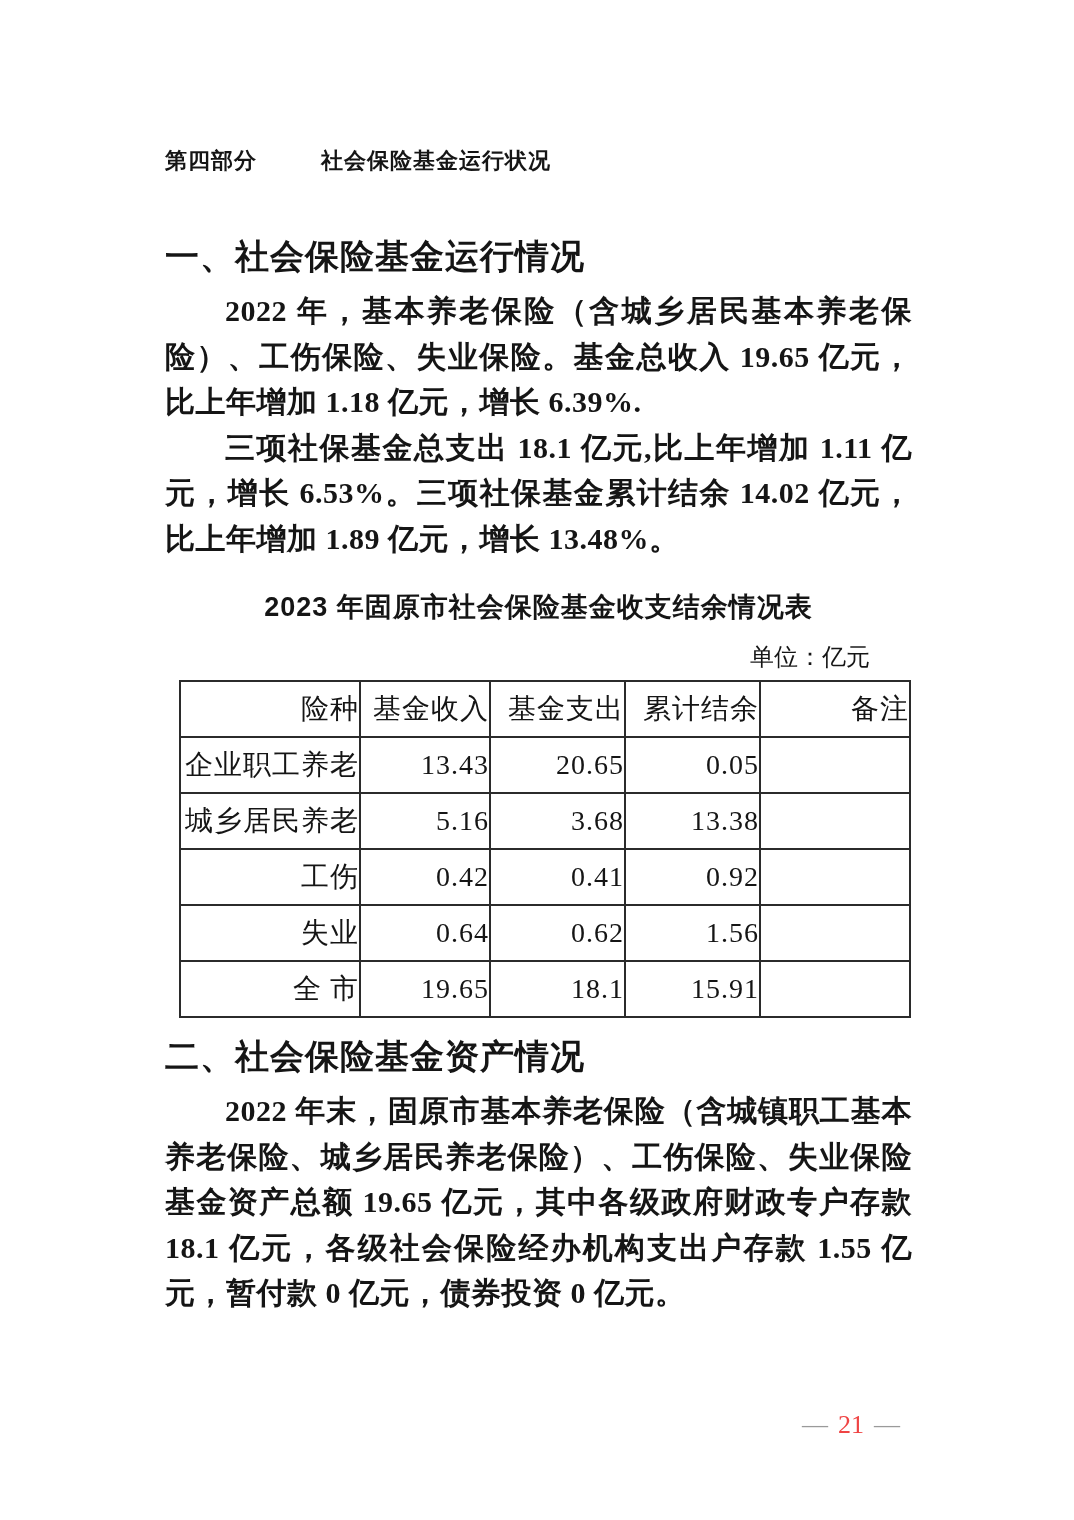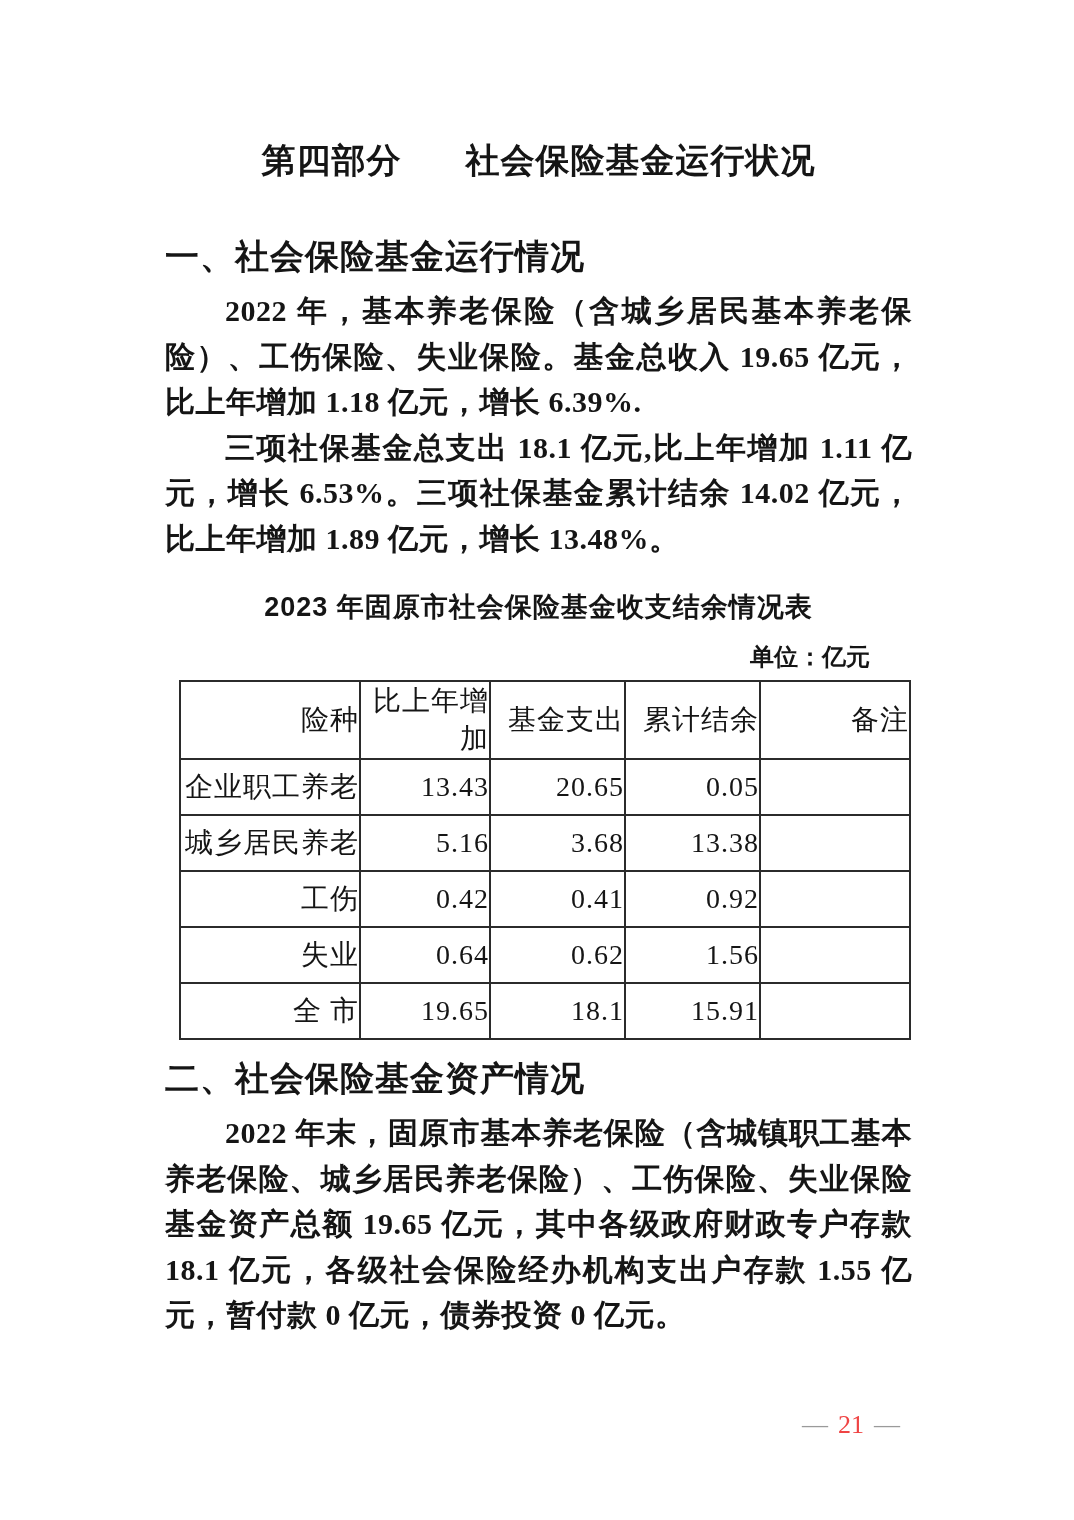--- a/index.html
+++ b/index.html
@@ -13,24 +13,24 @@
     height: 1520px;
     background: #ffffff;
     box-sizing: border-box;
     padding: 138px 162px 0 165px;
     color: #151515;
     font-family: "Liberation Serif", "DejaVu Serif", serif;
     overflow: hidden;
   }
   .doc-title {
     display: flex;
-    justify-content: center;
+    justify-content: flex-start;
     gap: 64px;
     margin: 0;
-    font-size: 34px;
+    font-size: 22px;
     line-height: 46px;
     font-weight: bold;
     font-family: "Liberation Serif", "DejaVu Serif", serif;
     letter-spacing: 1px;
     white-space: nowrap;
   }
   .section-heading {
     margin: 52px 0 12px 0;
     font-family: "Liberation Sans", "DejaVu Sans", sans-serif;
     font-size: 34px;
@@ -59,21 +59,21 @@
     font-weight: bold;
     letter-spacing: 1px;
   }
   .unit-note {
     margin-top: 19px;
     text-align: right;
     padding-right: 42px;
     font-family: "Liberation Sans", "DejaVu Sans", sans-serif;
     font-size: 24px;
     line-height: 30px;
-    font-weight: bold;
+    font-weight: normal;
   }
   table.fund-table {
     margin: 8px 0 0 14px;
     width: 730px;
     border-collapse: collapse;
     table-layout: fixed;
   }
   table.fund-table th,
   table.fund-table td {
     border: 2px solid #2b2b2b;
@@ -125,21 +125,21 @@
     <colgroup>
       <col style="width:180px">
       <col style="width:130px">
       <col style="width:135px">
       <col style="width:135px">
       <col style="width:150px">
     </colgroup>
     <thead>
       <tr>
         <th>险种</th>
-        <th>比上年增加</th>
+        <th>基金收入</th>
         <th>基金支出</th>
         <th>累计结余</th>
         <th>备注</th>
       </tr>
     </thead>
     <tbody>
       <tr>
         <td>企业职工养老</td>
         <td>13.43</td>
         <td>20.65</td>

